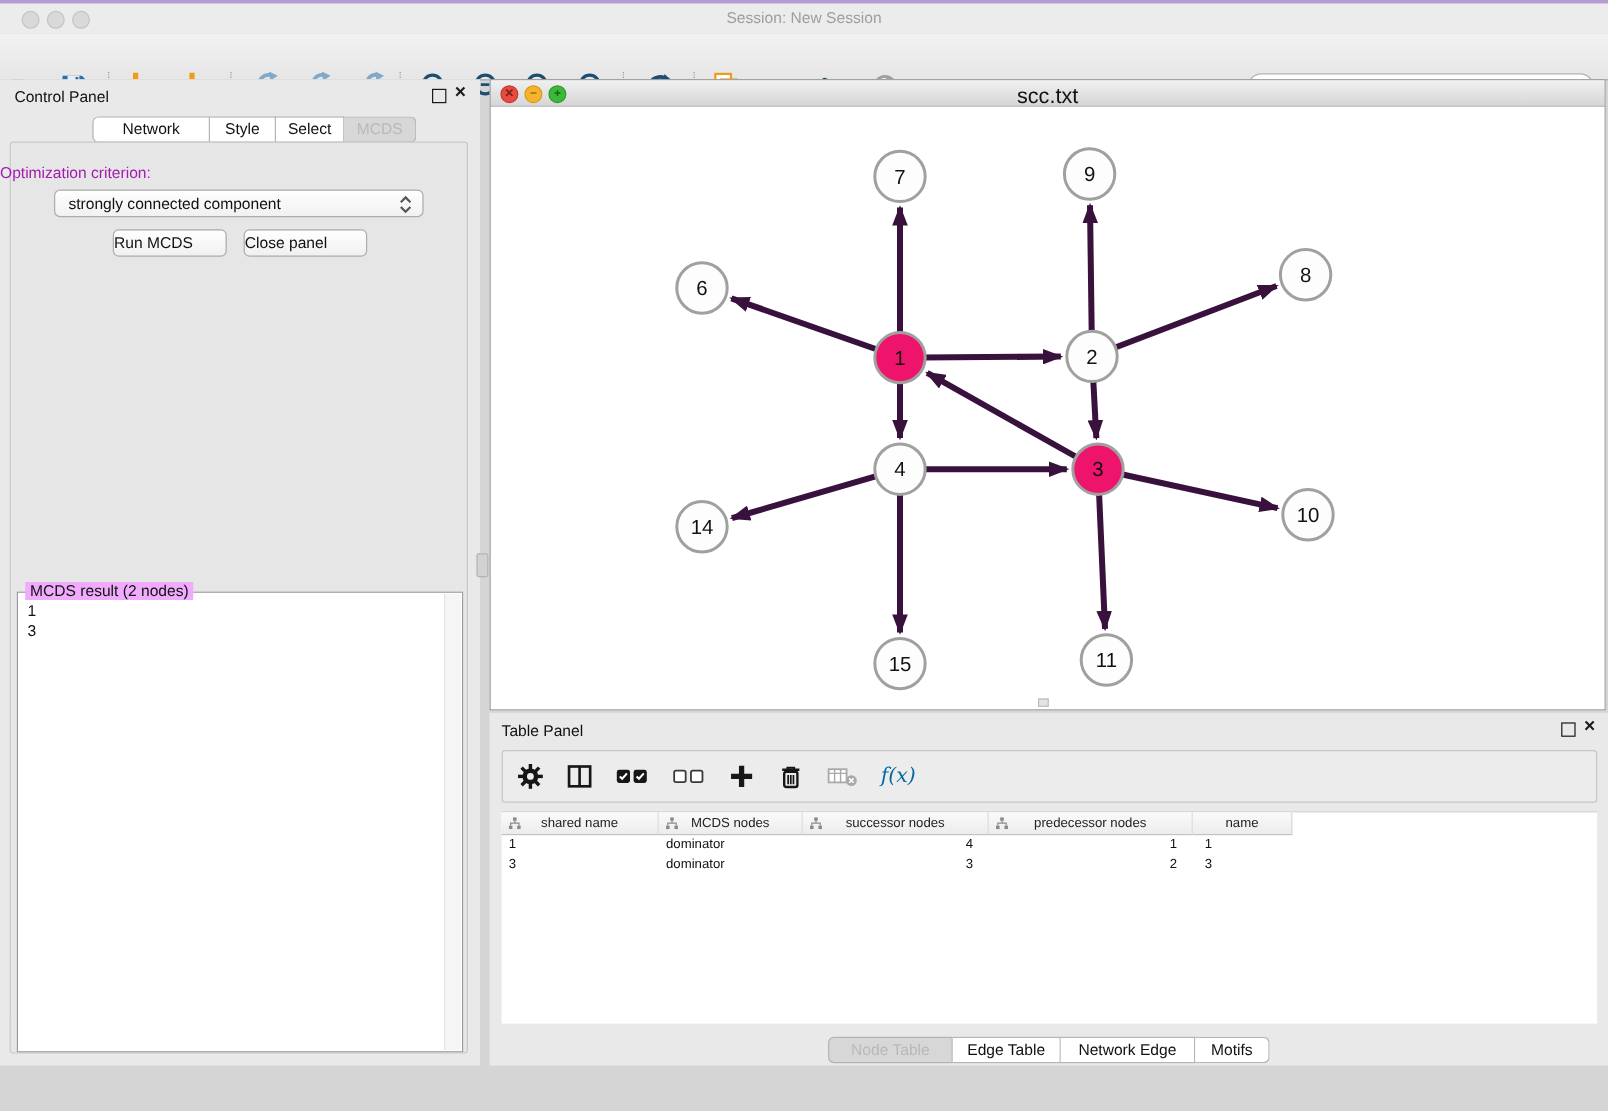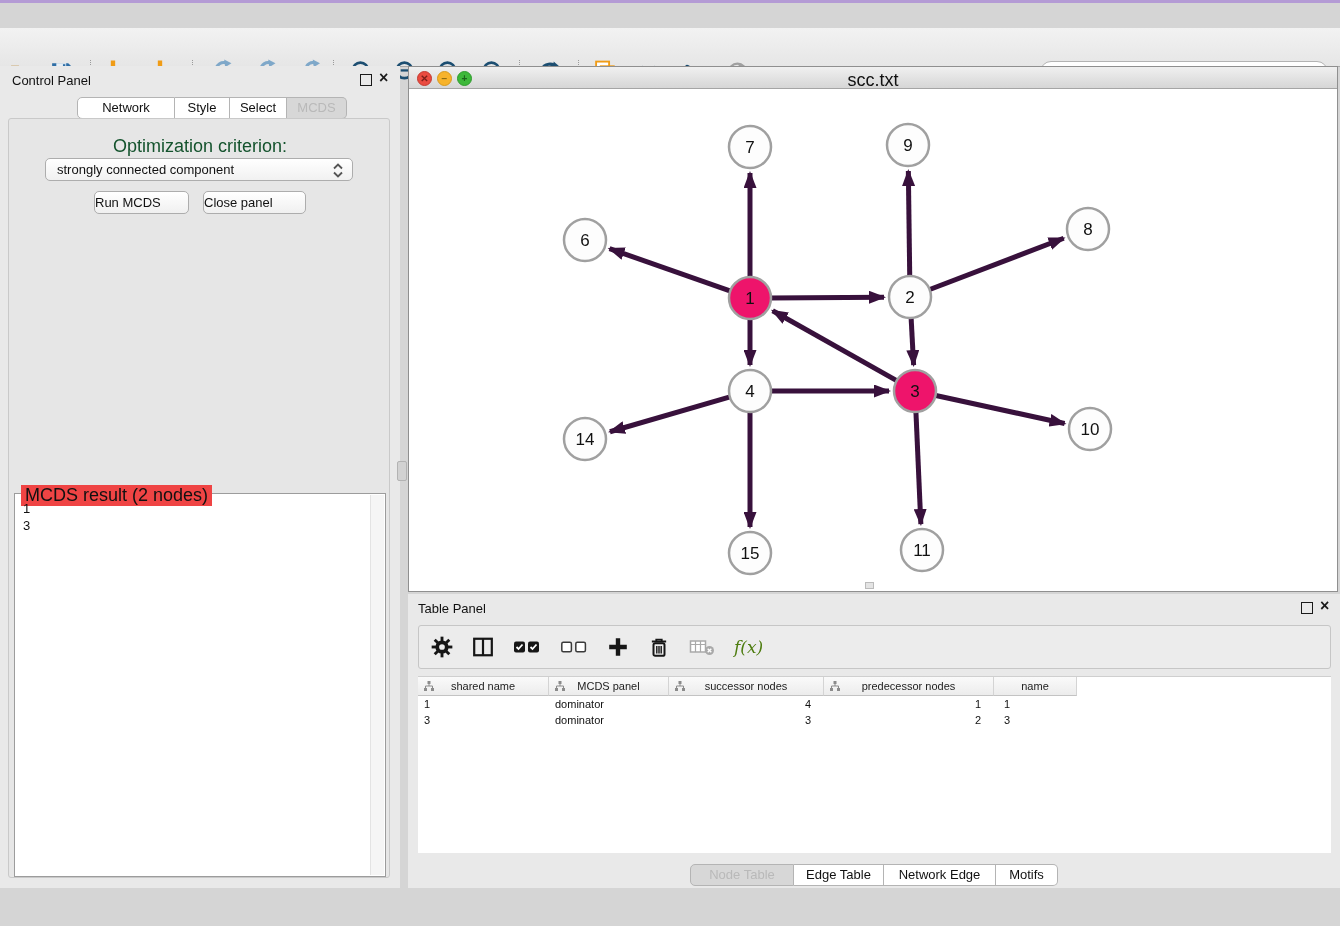--- a/index.html
+++ b/index.html
@@ -26,44 +26,44 @@
   .panel-head{position:absolute;left:0;top:0;width:100%;height:30px;}
   .panel-title{position:absolute;left:12px;top:7px;font-size:13px;color:#111;}
   .float-ic{position:absolute;width:10px;height:10px;border:1.6px solid #1a1a1a;top:8px;cursor:pointer;}
   .close-ic{position:absolute;top:4px;font-size:16px;font-weight:900;color:#1a1a1a;cursor:pointer;line-height:16px;}
   .seg{position:absolute;display:flex;}
   .seg .tab{box-sizing:border-box;height:22px;line-height:20px;text-align:center;font-size:13px;background:#fff;border:1px solid #b4b4b4;border-left:none;color:#111;cursor:pointer;}
   .seg .tab:first-child{border-left:1px solid #b4b4b4;border-radius:5px 0 0 5px;}
   .seg .tab:last-child{border-radius:0 5px 5px 0;}
   .seg .tab.dim{background:#d7d7d7;color:#b9b9b9;}
   .cp-content{position:absolute;left:8px;top:52px;width:382px;height:760px;background:#e6e6e6;border:1px solid #c9c9c9;border-radius:3px;box-sizing:border-box;}
-  .opt-label{position:absolute;left:0;width:100%;top:70px;text-align:center;font-size:18px;color:#14532d;}
+  .opt-label{position:absolute;left:0;width:100%;top:70px;text-align:left;font-size:13px;color:#a21caf;}
   .dropdown{position:absolute;left:45px;top:92px;width:308px;height:23px;background:linear-gradient(#ffffff,#f1f1f1);border:1px solid #adadad;border-radius:5px;box-sizing:border-box;cursor:pointer;}
   .dropdown .val{position:absolute;left:11px;top:3px;font-size:13px;color:#111;}
   .dropdown svg{position:absolute;right:7px;top:3px;}
   .btn{position:absolute;height:23px;background:linear-gradient(#ffffff,#f0f0f0);border:1px solid #adadad;border-radius:5px;box-sizing:border-box;font-size:13px;color:#111;text-align:left;line-height:21px;cursor:pointer;}
   .result-box{position:absolute;left:14px;top:427px;width:372px;height:384px;background:#fff;border:1px solid #9c9c9c;box-sizing:border-box;}
-  .result-legend{position:absolute;left:6px;top:-9px;background:#ef4444;padding:0 4px;font-size:18px;color:#111;}
+  .result-legend{position:absolute;left:6px;top:-9px;background:#f0abfc;padding:0 4px;font-size:13px;color:#111;}
   .result-lines{position:absolute;left:8px;top:6px;font-size:13px;color:#111;line-height:17px;}
   .result-scroll{position:absolute;right:1px;top:1px;bottom:1px;width:13px;background:#f5f5f5;border-left:1px solid #e3e3e3;}
   .splitter-handle{position:absolute;left:397px;top:461px;width:8px;height:18px;background:#d2d2d2;border:1px solid #b3b3b3;border-radius:2px;cursor:col-resize;}
 
   
   .net-window{position:absolute;left:408px;top:66px;width:930px;height:526px;border:1px solid #8f8f8f;background:#fff;box-sizing:border-box;}
   .net-titlebar{position:absolute;left:0;top:0;width:100%;height:22px;background:linear-gradient(#f0f0f0,#d6d6d6);border-bottom:1px solid #a5a5a5;box-sizing:border-box;}
   .mac-dot{position:absolute;top:4px;width:13px;height:13px;border-radius:50%;font-size:10px;font-weight:700;text-align:center;line-height:13px;cursor:pointer;}
   .net-title{position:absolute;left:0;right:0;top:3px;text-align:center;font-size:18px;color:#111;}
   .net-canvas{position:absolute;left:0;top:22px;width:928px;height:502px;background:#fff;}
   .net-resize{position:absolute;left:456px;bottom:2px;width:7px;height:5px;background:#e4e4e4;border:1px solid #bbb;}
 
   
   .table-panel{position:absolute;left:408px;top:594px;width:932px;height:294px;background:#e9e9e9;}
   .tp-toolbar{position:absolute;left:10px;top:31px;width:913px;height:44px;background:#ececec;border:1px solid #c6c6c6;border-radius:3px;box-sizing:border-box;display:flex;align-items:center;gap:19px;padding-left:12px;}
   .tp-toolbar .ticon{width:22px;height:22px;cursor:pointer;flex:0 0 auto;}
-  .fx{font:italic 17px "DejaVu Serif",serif;color:#4d7c0f;cursor:default;}
+  .fx{font:italic 17px "DejaVu Serif",serif;color:#0369a1;cursor:default;}
   .dtable{position:absolute;left:10px;top:82px;width:913px;height:176px;background:#fff;border-top:1px solid #cfcfcf;}
   .thead{position:absolute;left:0;top:0;height:19px;display:flex;}
   .th{position:relative;box-sizing:border-box;height:19px;background:linear-gradient(#fafafa,#ececec);border-right:1px solid #d4d4d4;border-bottom:1px solid #c3c3c3;font-size:11px;color:#222;text-align:center;line-height:18px;}
   .th svg{position:absolute;left:6px;top:4px;}
   .trow{position:absolute;left:0;height:16px;display:flex;font-size:11px;color:#111;}
   .td{box-sizing:border-box;height:16px;line-height:16px;padding:0 6px;white-space:nowrap;overflow:hidden;}
   .td.r{text-align:right;padding-right:13px;}
   .tp-tabs{position:absolute;left:0;width:100%;top:270px;display:flex;justify-content:center;}
 
   
@@ -72,20 +72,26 @@
   .mem-btn{position:absolute;right:8px;top:5px;width:74px;height:24px;background:#fdfdfd;border:1px solid #9f9f9f;border-radius:4px;box-sizing:border-box;cursor:pointer;}
   .mem-dot{position:absolute;left:7px;top:5px;width:12px;height:12px;border-radius:50%;}
   .mem-label{position:absolute;left:24px;top:4px;font-size:13px;color:#111;}
 </style>
 </head>
 <body>
 
 <div id="app">
 
   <div class="accent-strip"></div>
+  <div class="titlebar">
+    <div class="traffic t-gray" style="left:18px"></div>
+    <div class="traffic t-gray" style="left:39px"></div>
+    <div class="traffic t-gray" style="left:60px"></div>
+    <div class="win-title">Session: New Session</div>
+  </div>
 
   <div class="toolbar">
     <div class="tb-icon" style="left:9px">
       <svg viewBox="0 0 26 26">
           <path d="M2 6.5 L9.5 6.5 L12 9.2 L23 9.2 L23 21 L2 21 Z" fill="#b5740e"></path>
           <path d="M4.8 12 L25.4 12 L21.8 21 L2 21 Z" fill="#f09c16"></path>
         </svg>
     </div>
     <div class="tb-icon" style="left:48px">
       <svg viewBox="0 0 26 26">
@@ -406,21 +412,21 @@
               </g>
               <path d="M5 3 V5 M1.5 7 V5 H8.5 V7" fill="none" stroke="#8b8b8b" stroke-width="1"></path>
             </svg><span>shared name</span></div>
         <div class="th" style="width:120px"><svg width="10" height="10" viewBox="0 0 10 10">
               <g fill="#8b8b8b">
                 <rect x="3.5" y="0" width="3" height="3"></rect>
                 <rect x="0" y="7" width="3" height="3"></rect>
                 <rect x="7" y="7" width="3" height="3"></rect>
               </g>
               <path d="M5 3 V5 M1.5 7 V5 H8.5 V7" fill="none" stroke="#8b8b8b" stroke-width="1"></path>
-            </svg><span>MCDS panel</span></div>
+            </svg><span>MCDS nodes</span></div>
         <div class="th" style="width:155px"><svg width="10" height="10" viewBox="0 0 10 10">
               <g fill="#8b8b8b">
                 <rect x="3.5" y="0" width="3" height="3"></rect>
                 <rect x="0" y="7" width="3" height="3"></rect>
                 <rect x="7" y="7" width="3" height="3"></rect>
               </g>
               <path d="M5 3 V5 M1.5 7 V5 H8.5 V7" fill="none" stroke="#8b8b8b" stroke-width="1"></path>
             </svg><span>successor nodes</span></div>
         <div class="th" style="width:170px"><svg width="10" height="10" viewBox="0 0 10 10">
               <g fill="#8b8b8b">

